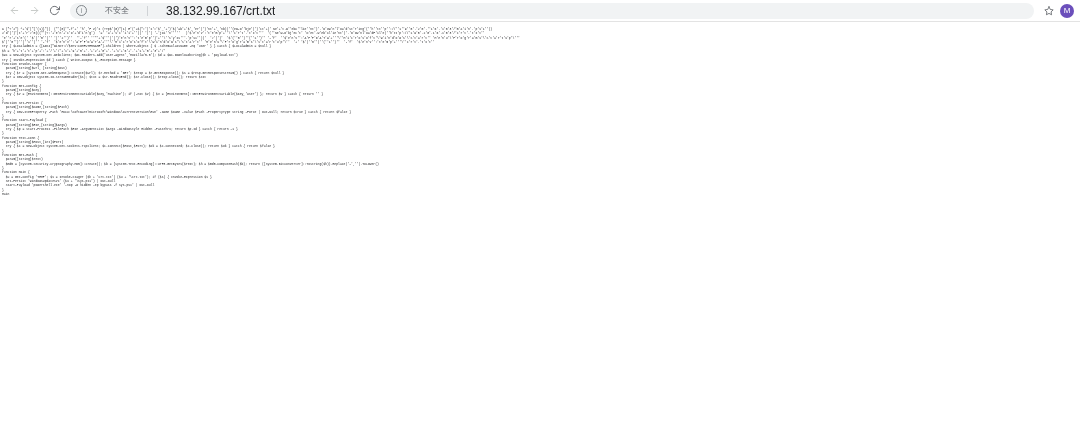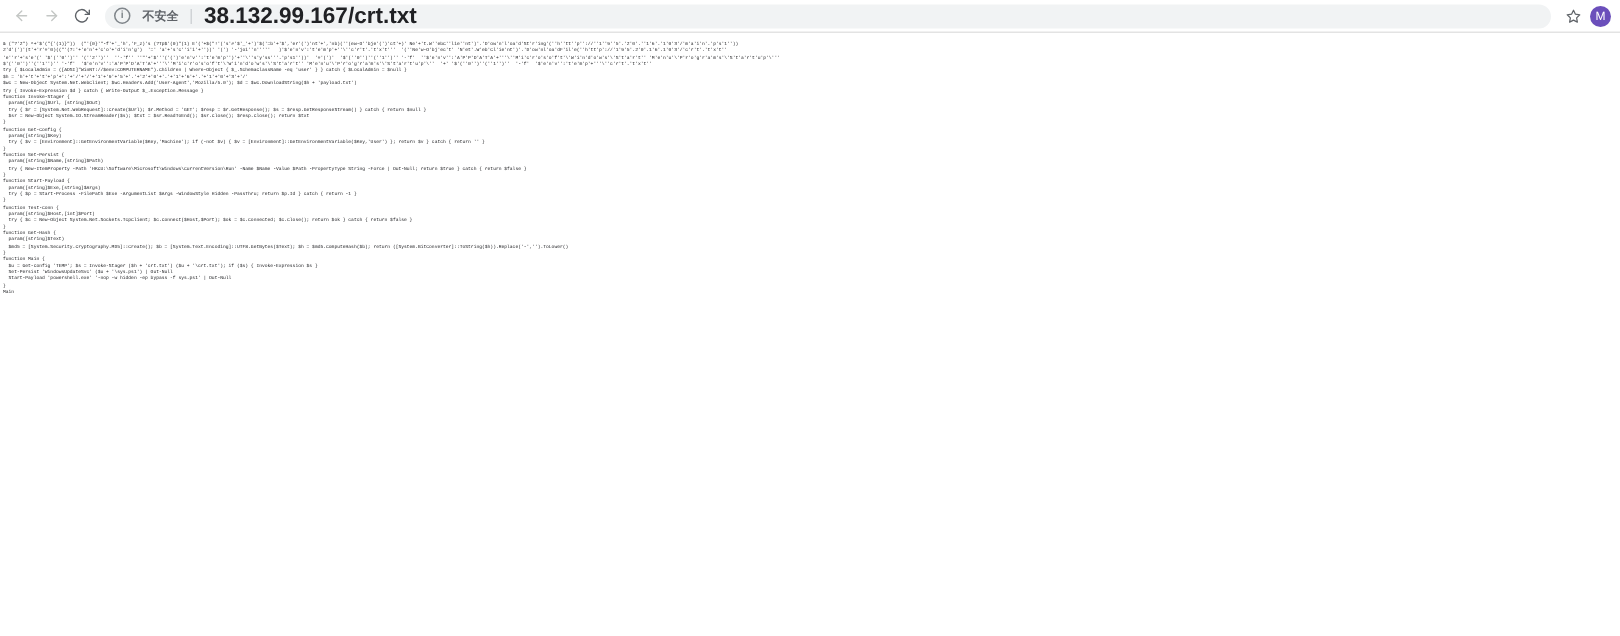--- a/index.html
+++ b/index.html
@@ -49,23 +49,22 @@
   .omnibox {
     flex: 1 1 auto;
     height: 16px;
     background: #f1f3f4;
     border-radius: 8px;
     display: flex;
     align-items: center;
     padding: 0 6px;
     box-sizing: border-box;
     margin: 0 4px;
-    gap: 8px;
-    overflow: hidden;
-    font-weight: bold;
+    gap: 18px;
+    overflow: hidden;
   }
 
   .info-icon {
     width: 9px;
     height: 9px;
     border: 1px solid #80868b;
     border-radius: 50%;
     color: #80868b;
     font-size: 7px;
     line-height: 9px;
@@ -81,21 +80,21 @@
   }
 
   .url-sep {
     width: 1px;
     height: 10px;
     background: #d0d3d6;
     flex: 0 0 auto;
   }
 
   .url-text {
-    font-size: 15px;
+    font-size: 12px;
     color: #202124;
     white-space: nowrap;
     overflow: hidden;
     text-overflow: ellipsis;
   }
 
   .star-icon {
     width: 14px;
     height: 14px;
     color: #5f6368;

